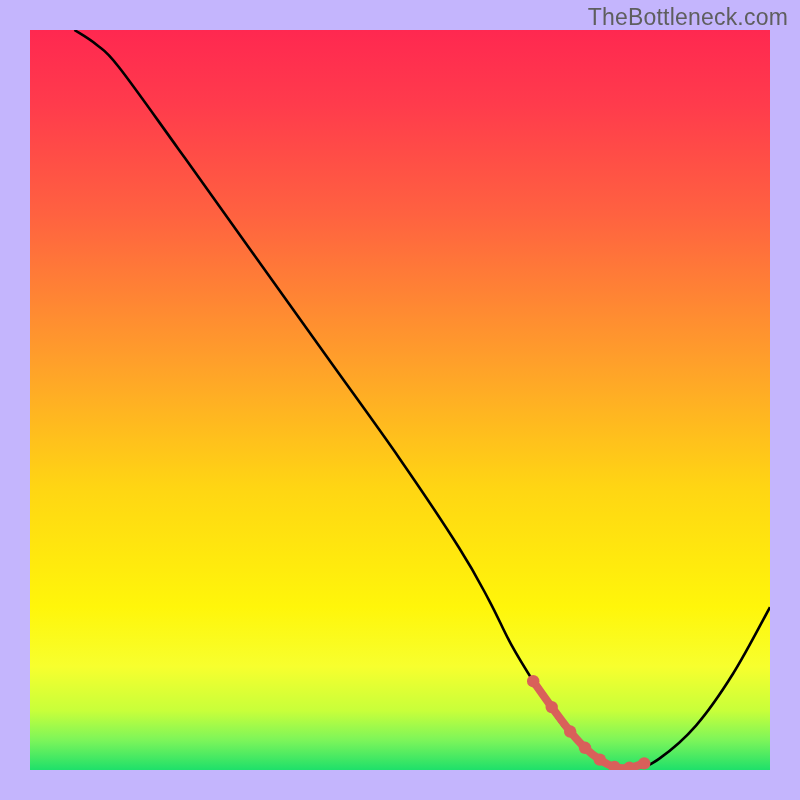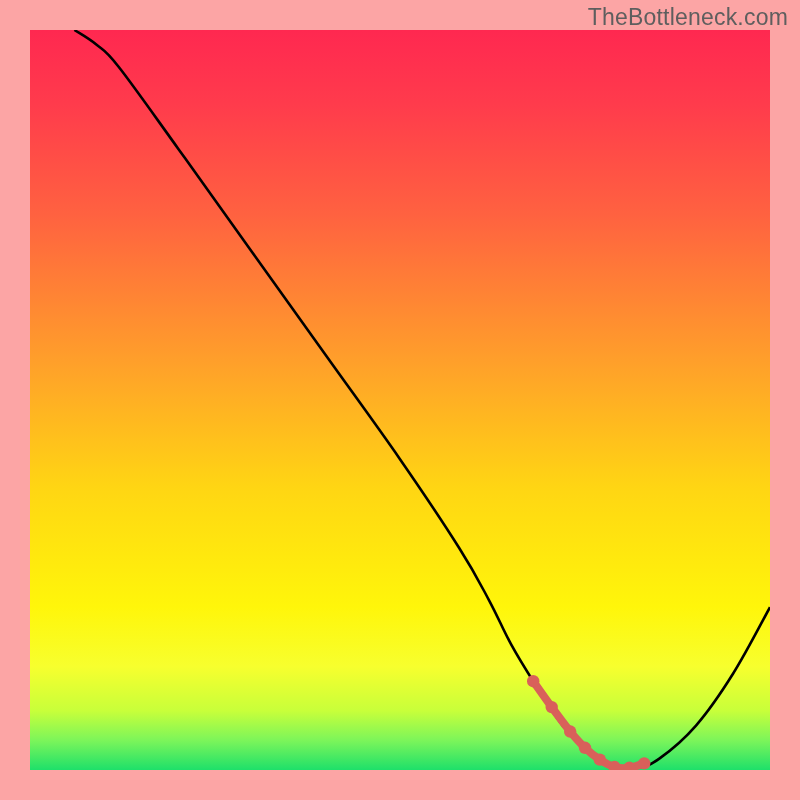--- a/index.html
+++ b/index.html
@@ -8,21 +8,21 @@
     width: 800px;
     height: 800px;
     background: #000;
     font-family: Arial, Helvetica, sans-serif;
     overflow: hidden;
   }
   .frame {
     position: relative;
     width: 800px;
     height: 800px;
-    background: #fca5a5;
+    background: #c4b5fd;
   }
   .watermark {
     position: absolute;
     top: 4px;
     right: 12px;
     color: #5e5e5e;
     font-size: 23px;
     font-weight: 500;
     letter-spacing: 0.2px;
     z-index: 10;

